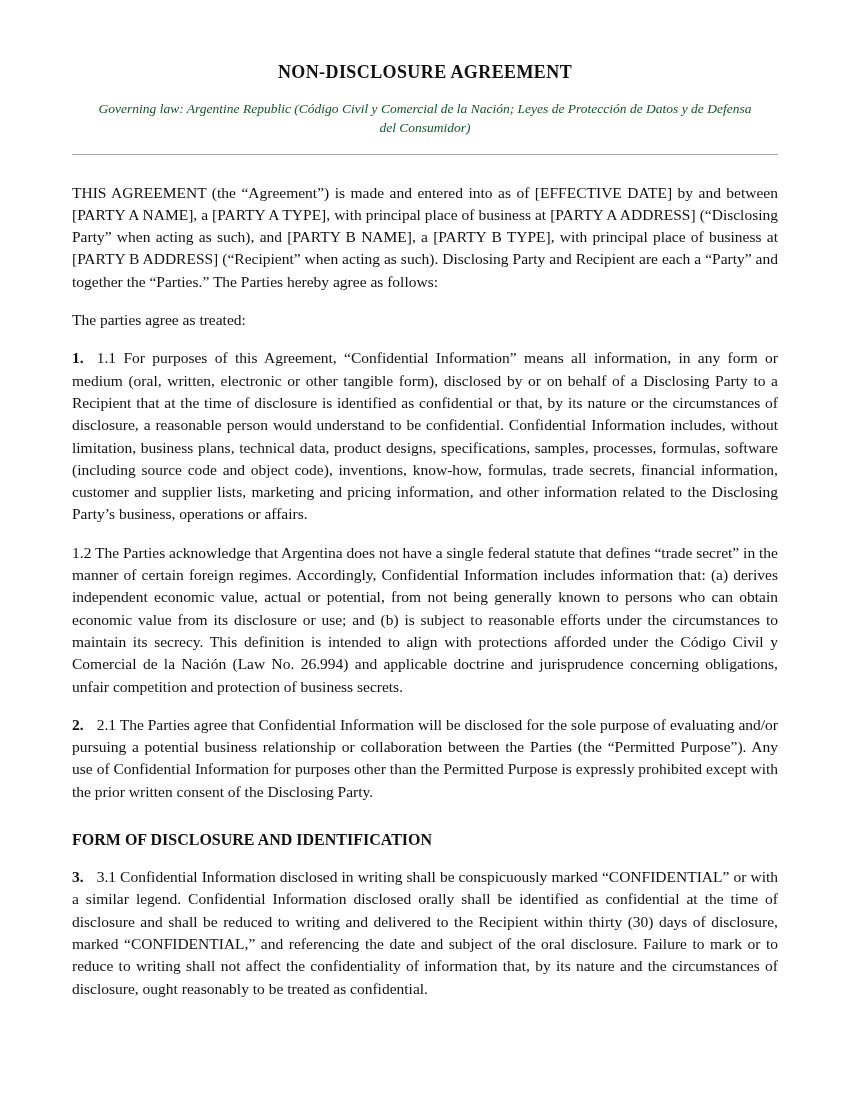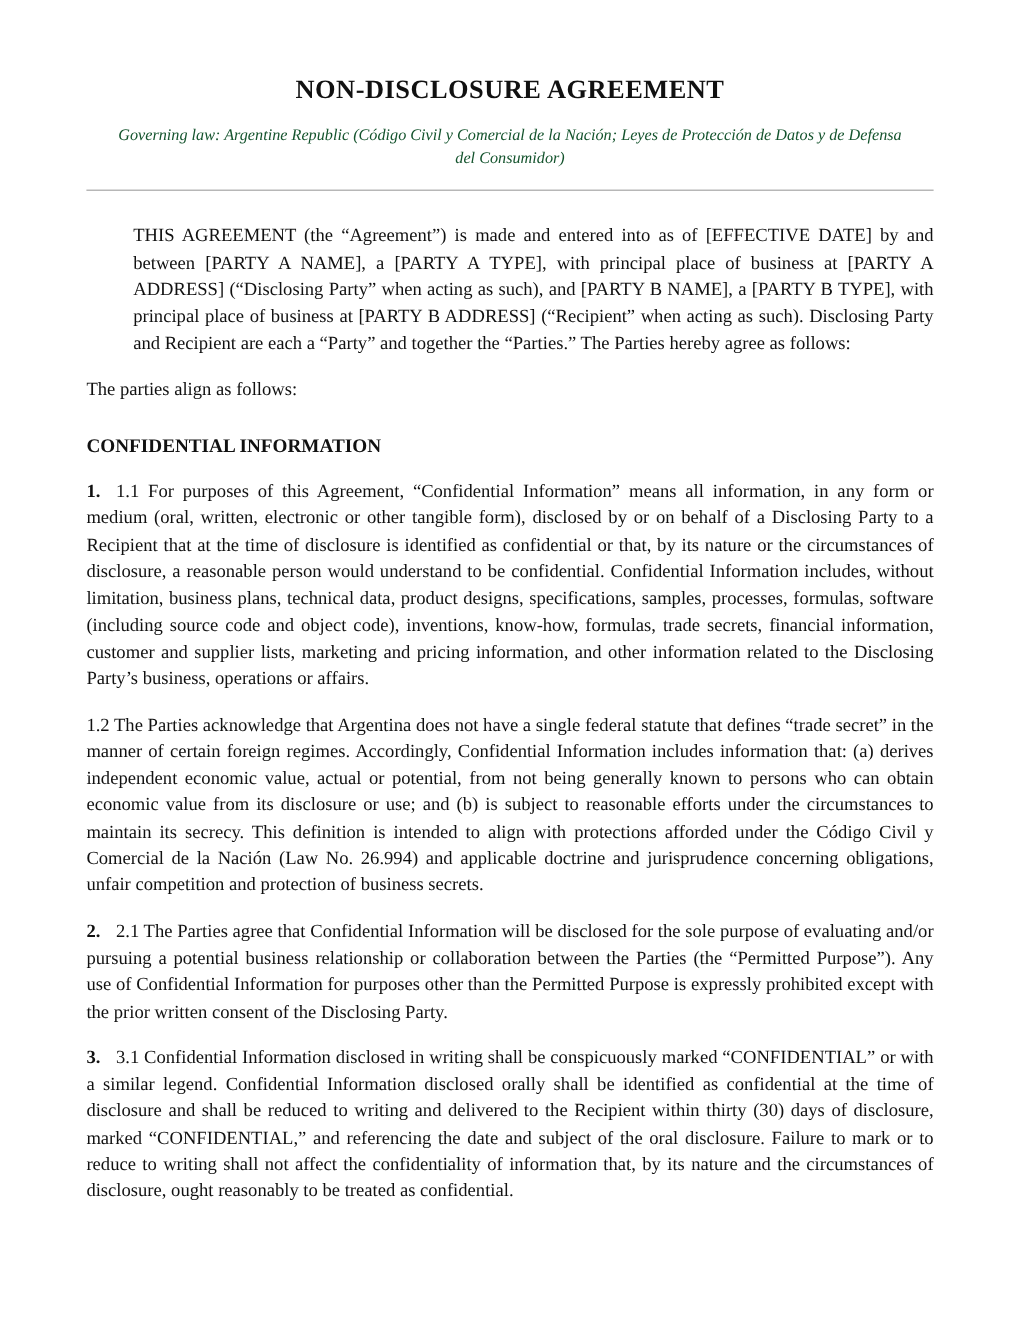--- a/index.html
+++ b/index.html
@@ -16,21 +16,21 @@
   }
   .page {
     box-sizing: border-box;
     width: 850px;
     height: 1100px;
     padding: 0 72px;
     overflow: hidden;
   }
   .doc-title {
     margin: 62px 0 0 0;
-    font-size: 22px;
+    font-size: 18px;
     line-height: 1.2;
     font-weight: bold;
     text-align: center;
     letter-spacing: 0.4px;
     color: #111111;
   }
   .doc-subtitle {
     margin: 15px 0 0 0;
     padding: 0 18px;
     font-size: 13.5px;
@@ -47,21 +47,20 @@
   }
   .body-par {
     margin: 16px 0 0 0;
     font-size: 15.5px;
     line-height: 22.3px;
     text-align: justify;
     color: #111111;
   }
   .body-par.first {
     margin-top: 27px;
-    margin-left: 39px;
   }
   .body-par.lead {
     text-align: left;
   }
   .section-heading {
     margin: 27px 0 0 0;
     font-size: 16px;
     line-height: 20px;
     font-weight: bold;
     text-align: left;
@@ -78,27 +77,27 @@
 <div class="page">
 
   <h1 class="doc-title">NON-DISCLOSURE AGREEMENT</h1>
 
   <p class="doc-subtitle">Governing law: Argentine Republic (Código Civil y Comercial de la Nación; Leyes de Protección de Datos y de Defensa del Consumidor)</p>
 
   <hr class="rule">
 
   <p class="body-par first">THIS AGREEMENT (the “Agreement”) is made and entered into as of [EFFECTIVE DATE] by and between [PARTY A NAME], a [PARTY A TYPE], with principal place of business at [PARTY A ADDRESS] (“Disclosing Party” when acting as such), and [PARTY B NAME], a [PARTY B TYPE], with principal place of business at [PARTY B ADDRESS] (“Recipient” when acting as such). Disclosing Party and Recipient are each a “Party” and together the “Parties.” The Parties hereby agree as follows:</p>
 
-  <p class="body-par lead">The parties align as follows:</p>
+  <p class="body-par lead">The parties agree as treated:</p>
 
-  <h2 class="section-heading">CONFIDENTIAL INFORMATION</h2>
 
   <p class="body-par"><b class="num">1.</b><span>1.1 For purposes of this Agreement, “Confidential Information” means all information, in any form or medium (oral, written, electronic or other tangible form), disclosed by or on behalf of a Disclosing Party to a Recipient that at the time of disclosure is identified as confidential or that, by its nature or the circumstances of disclosure, a reasonable person would understand to be confidential. Confidential Information includes, without limitation, business plans, technical data, product designs, specifications, samples, processes, formulas, software (including source code and object code), inventions, know-how, formulas, trade secrets, financial information, customer and supplier lists, marketing and pricing information, and other information related to the Disclosing Party’s business, operations or affairs.</span></p>
 
   <p class="body-par">1.2 The Parties acknowledge that Argentina does not have a single federal statute that defines “trade secret” in the manner of certain foreign regimes. Accordingly, Confidential Information includes information that: (a) derives independent economic value, actual or potential, from not being generally known to persons who can obtain economic value from its disclosure or use; and (b) is subject to reasonable efforts under the circumstances to maintain its secrecy. This definition is intended to align with protections afforded under the Código Civil y Comercial de la Nación (Law No. 26.994) and applicable doctrine and jurisprudence concerning obligations, unfair competition and protection of business secrets.</p>
 
 
   <p class="body-par"><b class="num">2.</b><span>2.1 The Parties agree that Confidential Information will be disclosed for the sole purpose of evaluating and/or pursuing a potential business relationship or collaboration between the Parties (the “Permitted Purpose”). Any use of Confidential Information for purposes other than the Permitted Purpose is expressly prohibited except with the prior written consent of the Disclosing Party.</span></p>
 
+  <h2 class="section-heading">FORM OF DISCLOSURE AND IDENTIFICATION</h2>
 
   <p class="body-par"><b class="num">3.</b><span>3.1 Confidential Information disclosed in writing shall be conspicuously marked “CONFIDENTIAL” or with a similar legend. Confidential Information disclosed orally shall be identified as confidential at the time of disclosure and shall be reduced to writing and delivered to the Recipient within thirty (30) days of disclosure, marked “CONFIDENTIAL,” and referencing the date and subject of the oral disclosure. Failure to mark or to reduce to writing shall not affect the confidentiality of information that, by its nature and the circumstances of disclosure, ought reasonably to be treated as confidential.</span></p>
 
 </div>
 
 </body></html>

